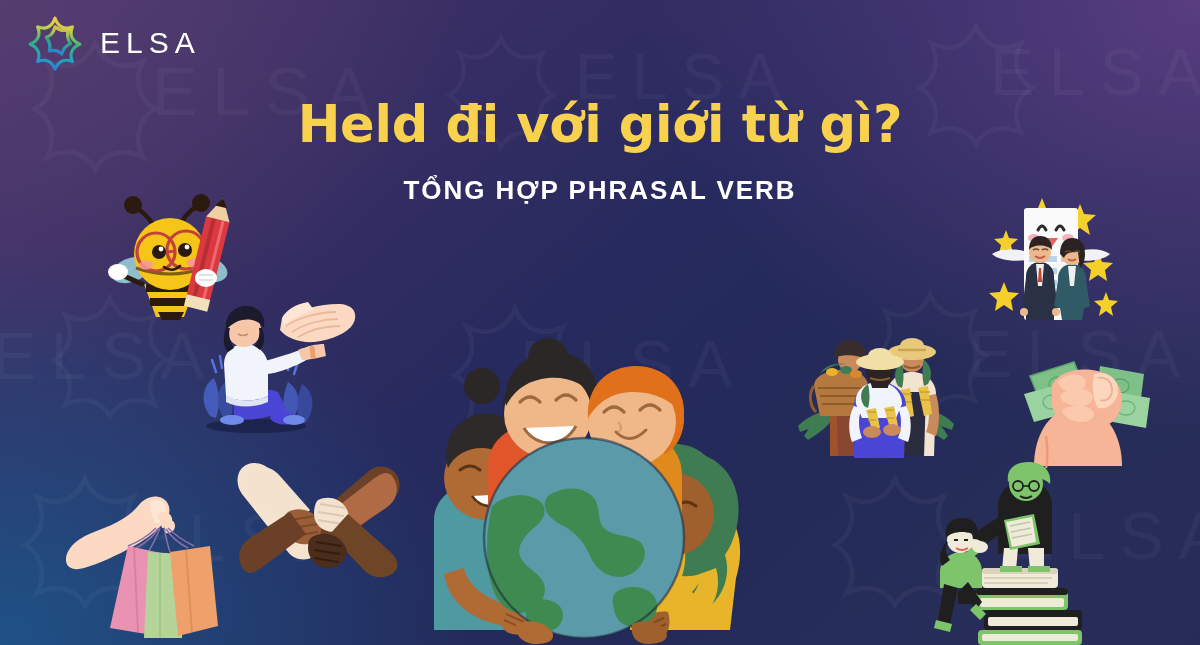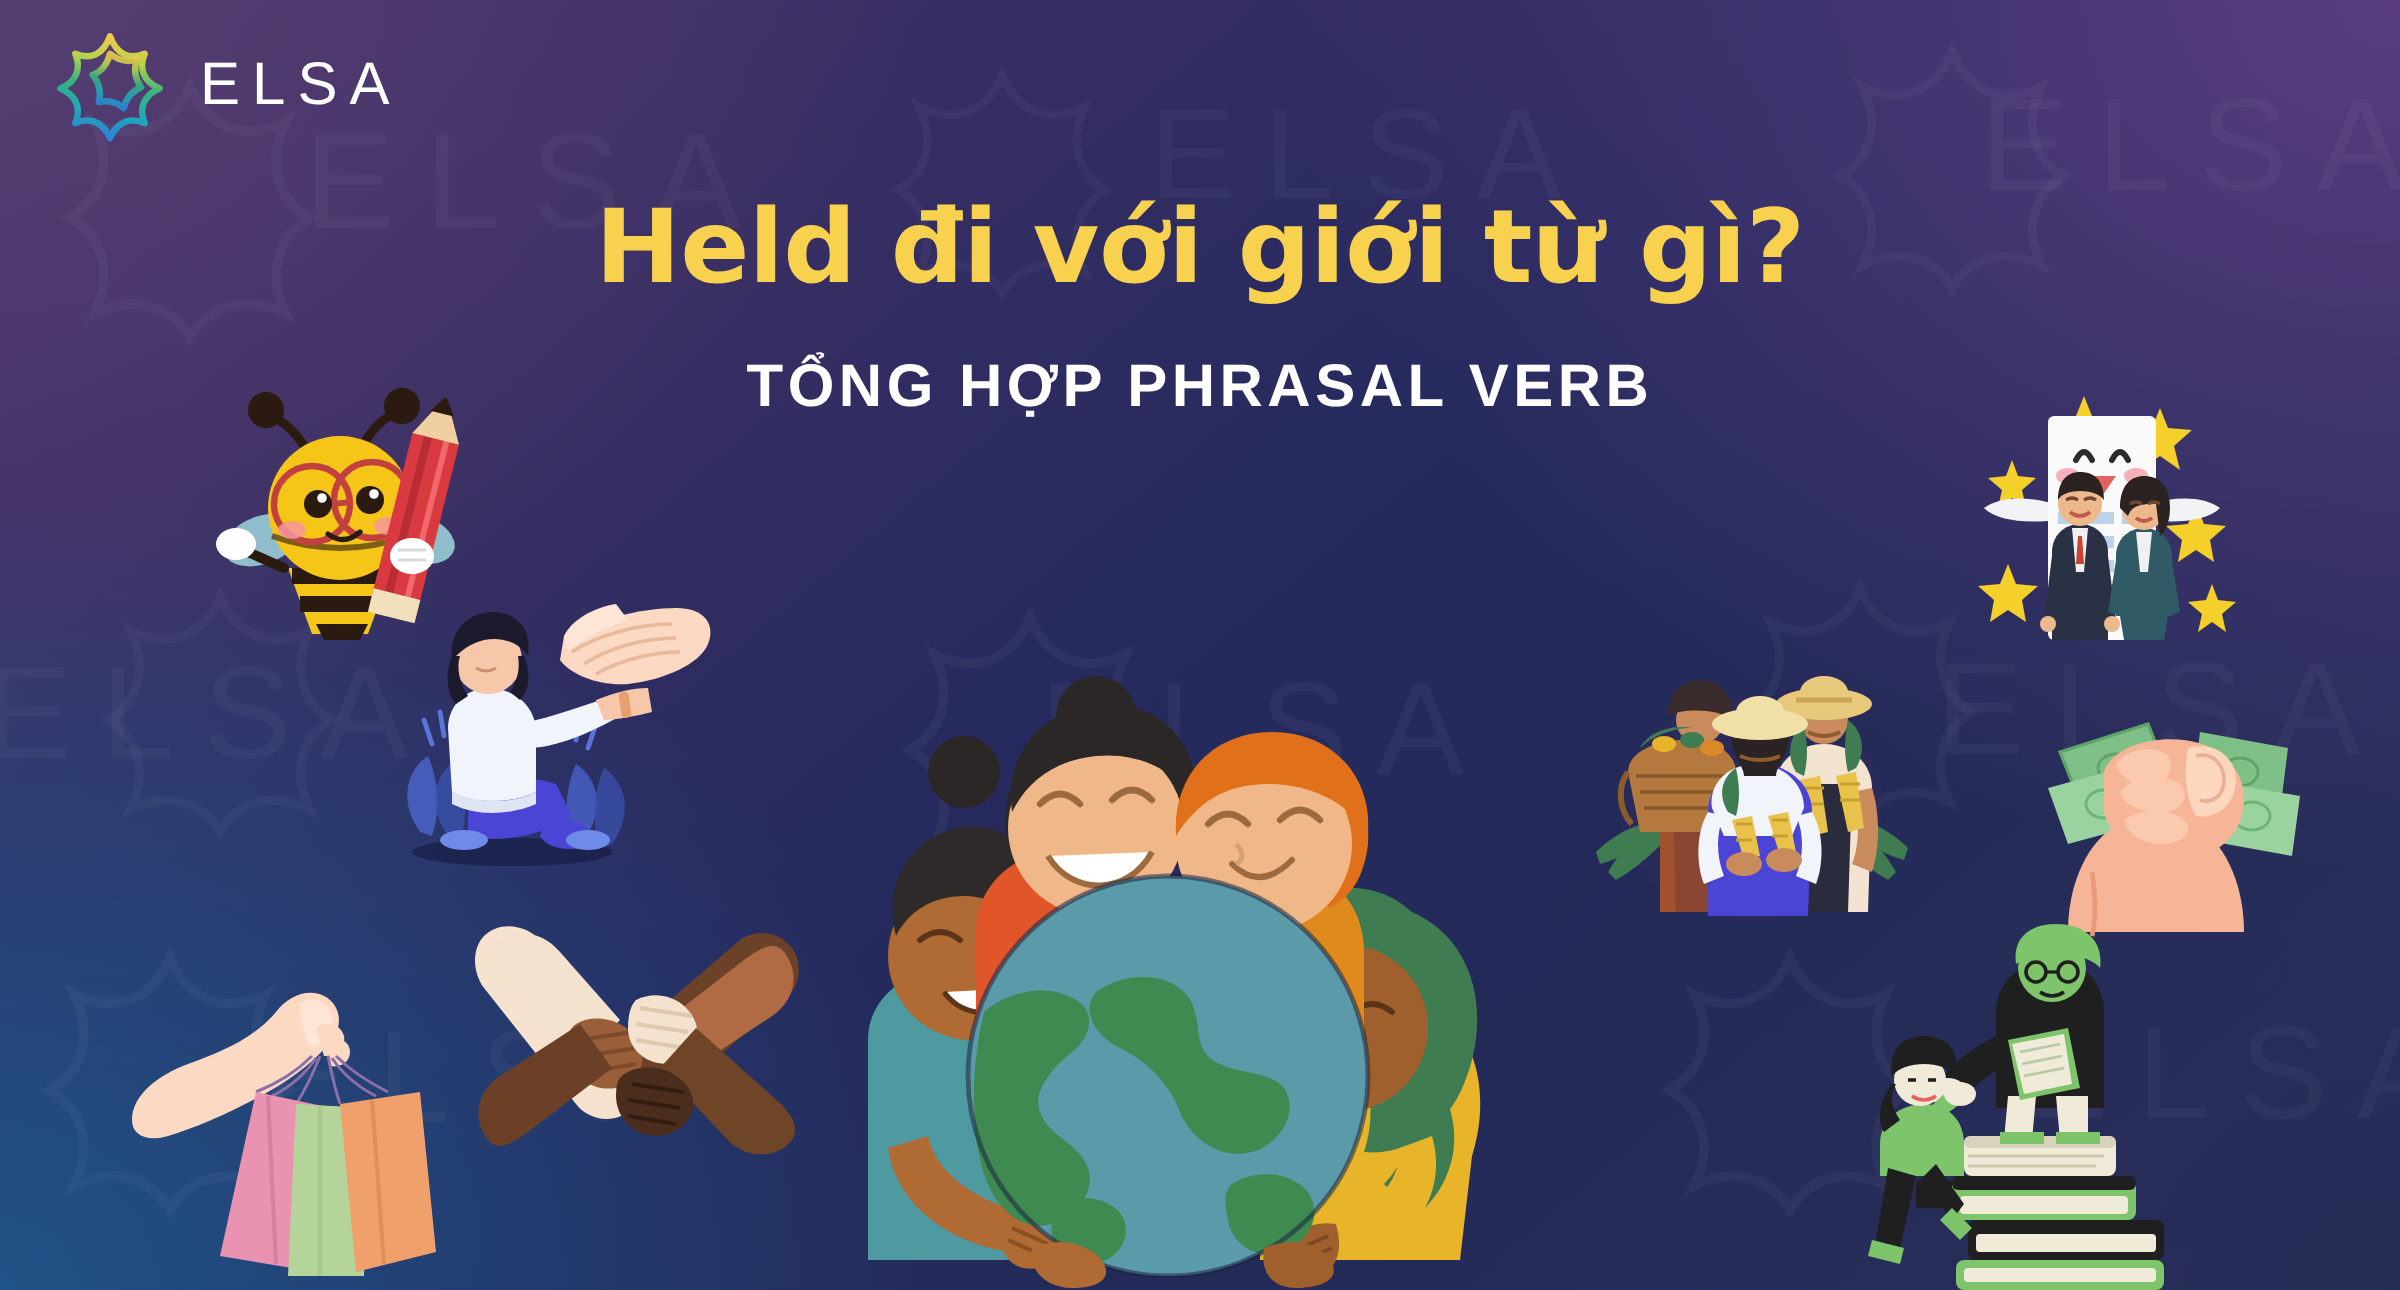--- a/index.html
+++ b/index.html
@@ -73,21 +73,21 @@
     color:#F8D24E;
     font-size:51px;
     font-weight:bold;
     line-height:1.12;
     letter-spacing:-0.005em;
     font-family:"DejaVu Sans", sans-serif;
   }
   #subtitle {
     margin-top:20px;
     color:#ffffff;
-    font-size:30px;
+    font-size:26px;
     font-weight:bold;
     line-height:1.38;
     letter-spacing:0.075em;
     text-transform:uppercase;
     font-family:"Liberation Sans", sans-serif;
   }
 
   
   .illus { position:absolute; z-index:4; }
   .illus svg { display:block; width:100%; height:100%; overflow:visible; }

